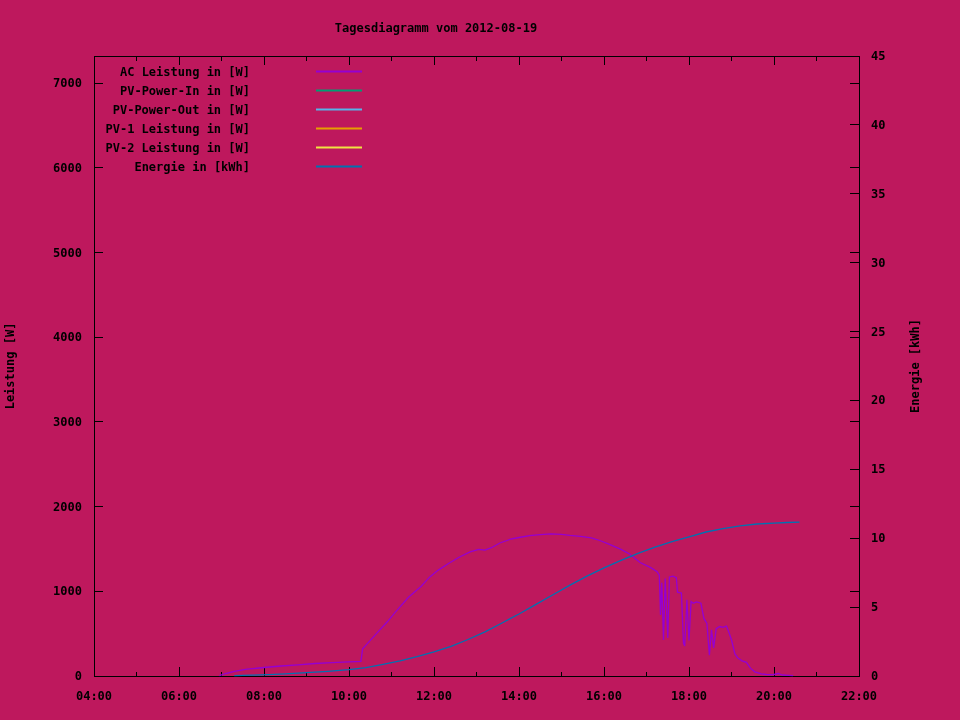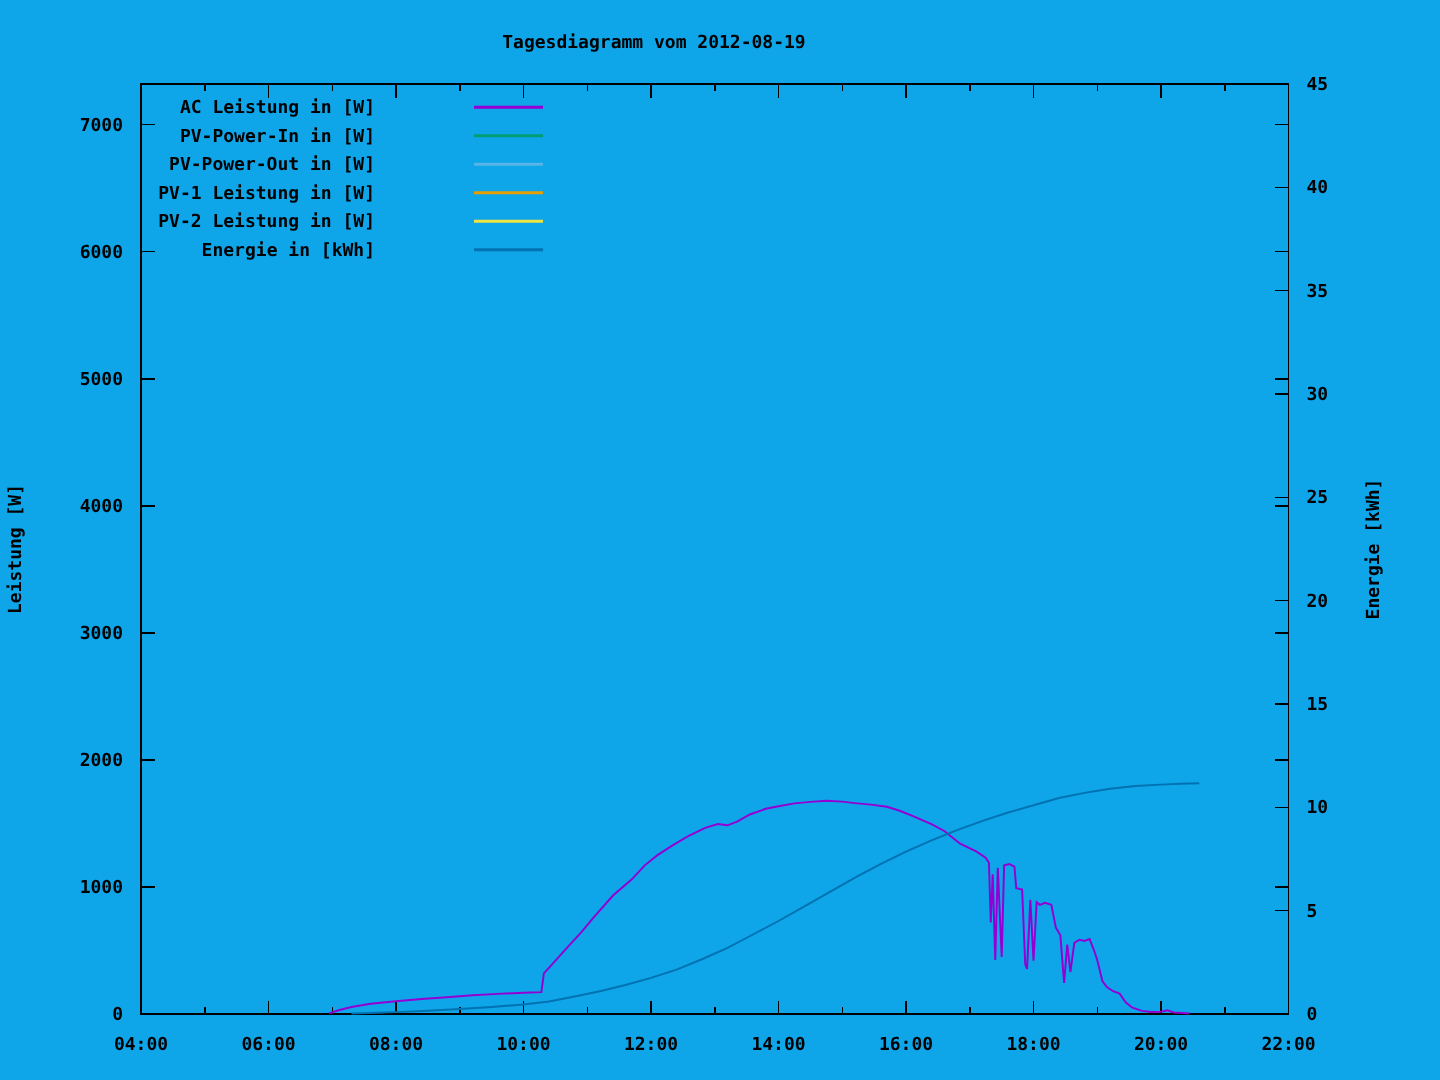--- a/index.html
+++ b/index.html
@@ -1,16 +1,16 @@
 <!DOCTYPE html>
 <html><head>
 <meta charset="utf-8">
 <style>
   html,body{margin:0;padding:0;background:#fff;}
-  #canvas-wrap{position:relative;width:960px;height:720px;background:#0ea5e9;
+  #canvas-wrap{position:relative;width:960px;height:720px;background:#be185d;
     font-family:"DejaVu Sans Mono", monospace;}
   svg text{font-family:"DejaVu Sans Mono", monospace;font-weight:bold;
     font-size:12px;fill:#000;}
 </style>
 </head>
 <body>
 
 <div id="canvas-wrap">
   <svg id="chart-svg" width="960" height="720" viewBox="0 0 960 720" shape-rendering="crispEdges">
     <text x="436" y="32" text-anchor="middle">Tagesdiagramm vom 2012-08-19</text>

